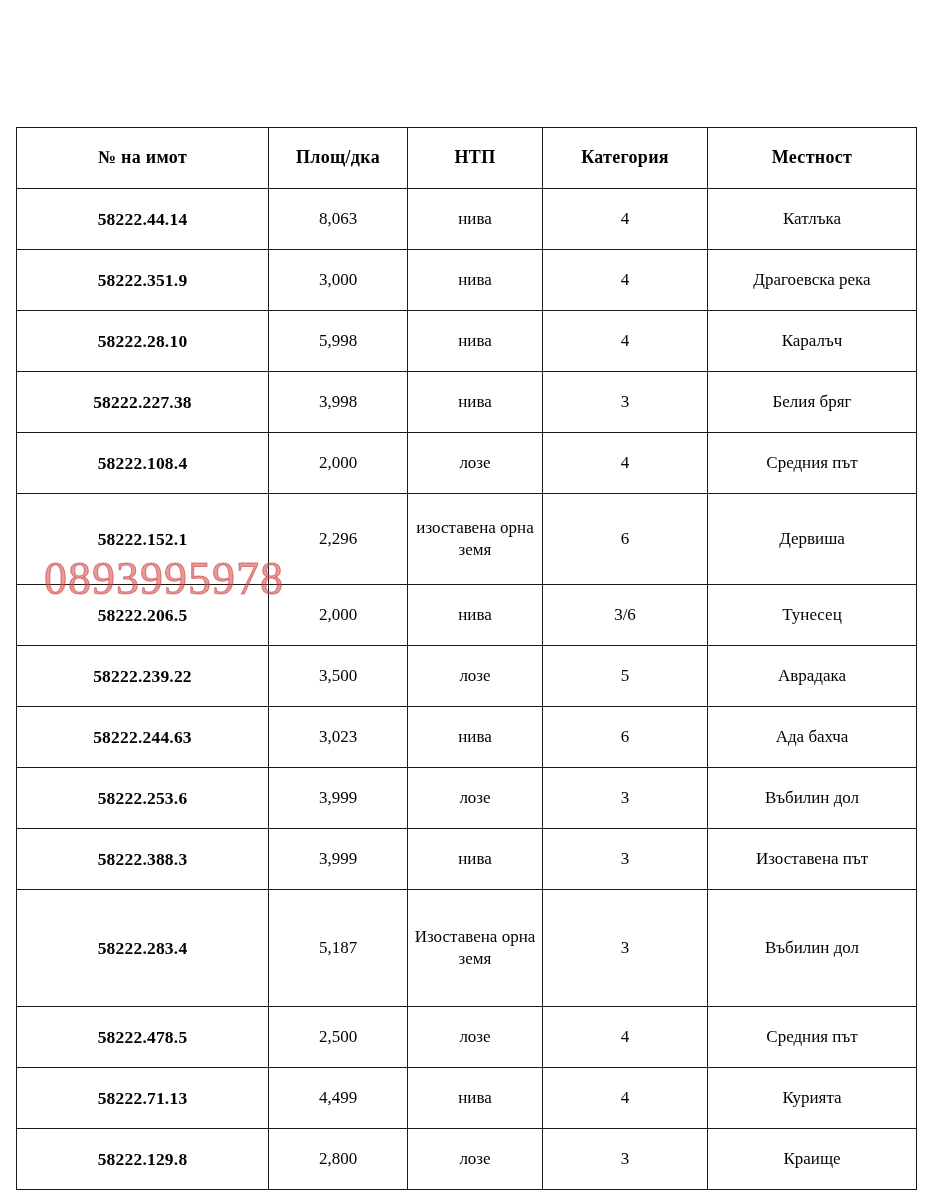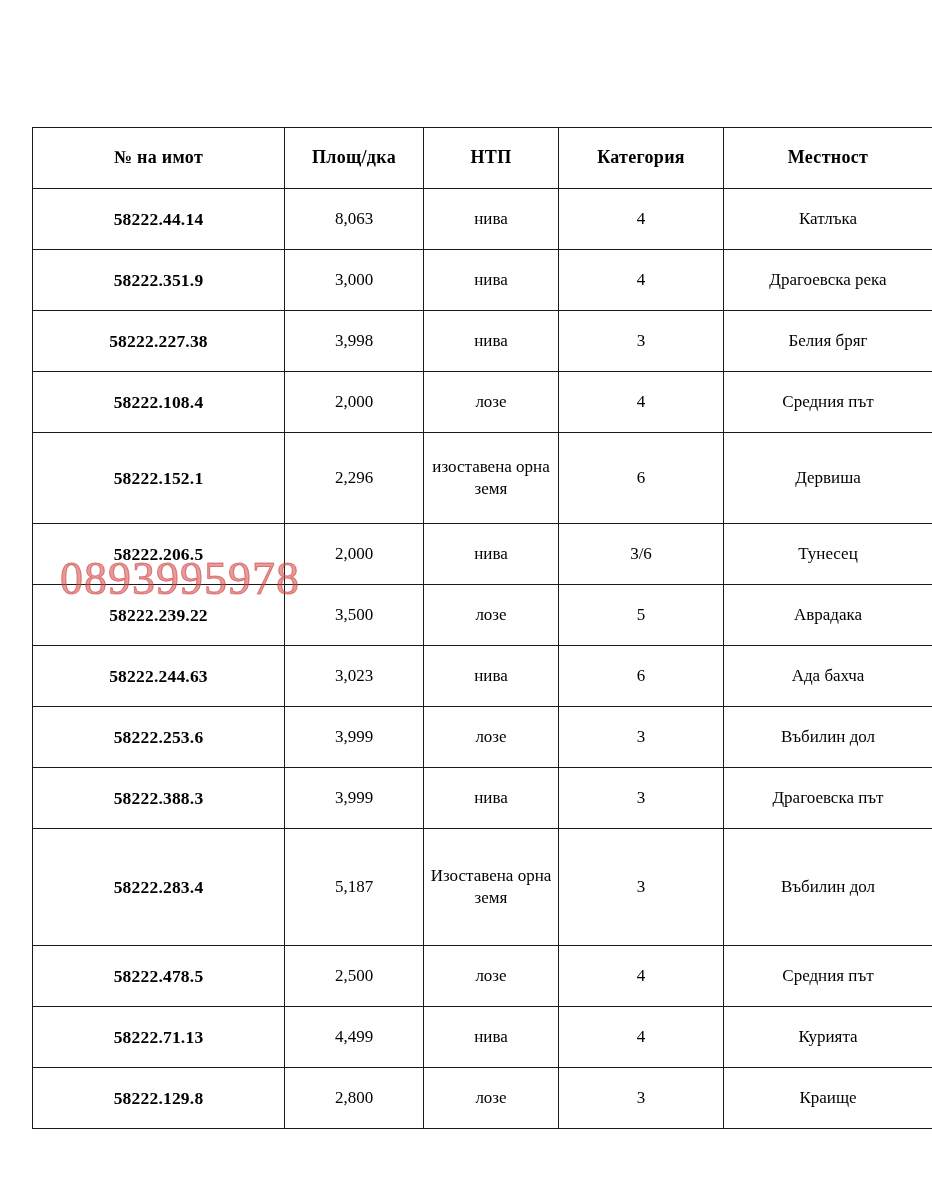--- a/index.html
+++ b/index.html
@@ -10,21 +10,21 @@
   body {
     width: 932px;
     height: 1191px;
     font-family: "Liberation Serif", serif;
     color: #000000;
     position: relative;
     overflow: hidden;
   }
   .page {
     position: absolute;
-    left: 16px;
+    left: 0;
     top: 0;
     width: 860px;
     height: 1191px;
   }
   .table-wrap {
     position: absolute;
     left: 16px;
     top: 127px;
     width: 900px;
   }
@@ -116,20 +116,27 @@
             <td class="loc">Катлъка</td>
           </tr>
           <tr class="r-tall">
             <td class="id">58222.351.9</td>
             <td class="area">3,000</td>
             <td class="ntp">нива</td>
             <td class="cat">4</td>
             <td class="loc">Драгоевска река</td>
           </tr>
           <tr class="r-tall">
+            <td class="id">58222.28.10</td>
+            <td class="area">5,998</td>
+            <td class="ntp">нива</td>
+            <td class="cat">4</td>
+            <td class="loc">Каралъч</td>
+          </tr>
+          <tr class="r-tall">
             <td class="id">58222.227.38</td>
             <td class="area">3,998</td>
             <td class="ntp">нива</td>
             <td class="cat">3</td>
             <td class="loc">Белия бряг</td>
           </tr>
           <tr class="r-tall">
             <td class="id">58222.108.4</td>
             <td class="area">2,000</td>
             <td class="ntp">лозе</td>
@@ -169,21 +176,21 @@
             <td class="area">3,999</td>
             <td class="ntp">лозе</td>
             <td class="cat">3</td>
             <td class="loc">Въбилин дол</td>
           </tr>
           <tr class="r-tall">
             <td class="id">58222.388.3</td>
             <td class="area">3,999</td>
             <td class="ntp">нива</td>
             <td class="cat">3</td>
-            <td class="loc">Драгоевска път</td>
+            <td class="loc">Изоставена път</td>
           </tr>
           <tr class="r-xxtall">
             <td class="id">58222.283.4</td>
             <td class="area">5,187</td>
             <td class="ntp">Изоставена орна земя</td>
             <td class="cat">3</td>
             <td class="loc">Въбилин дол</td>
           </tr>
           <tr class="r-tall">
             <td class="id">58222.478.5</td>

